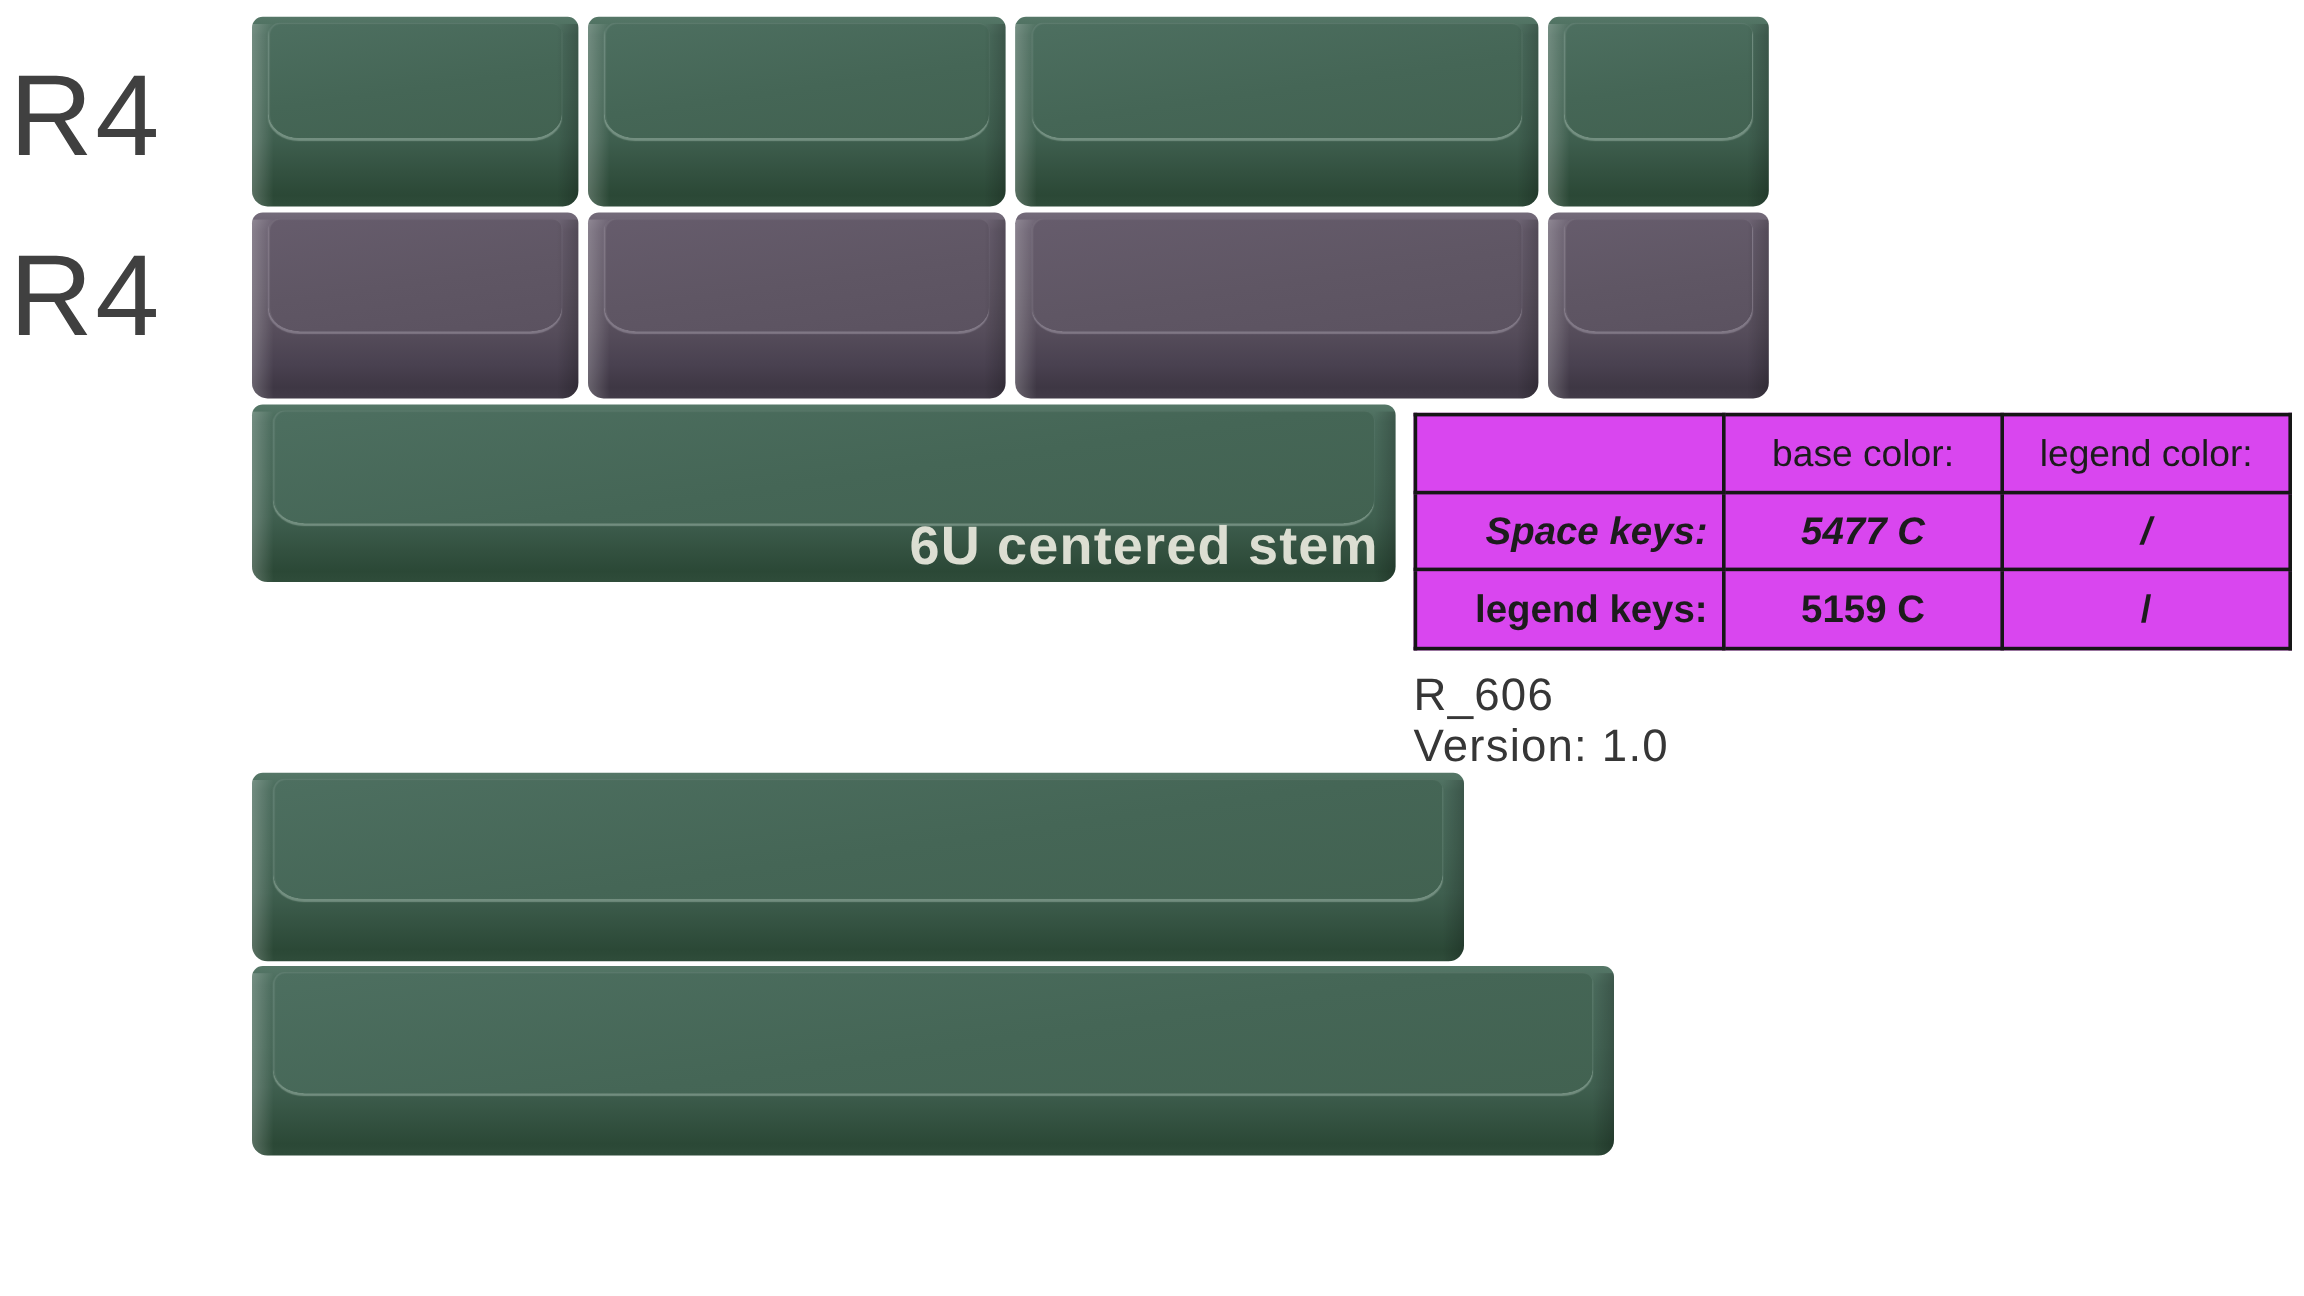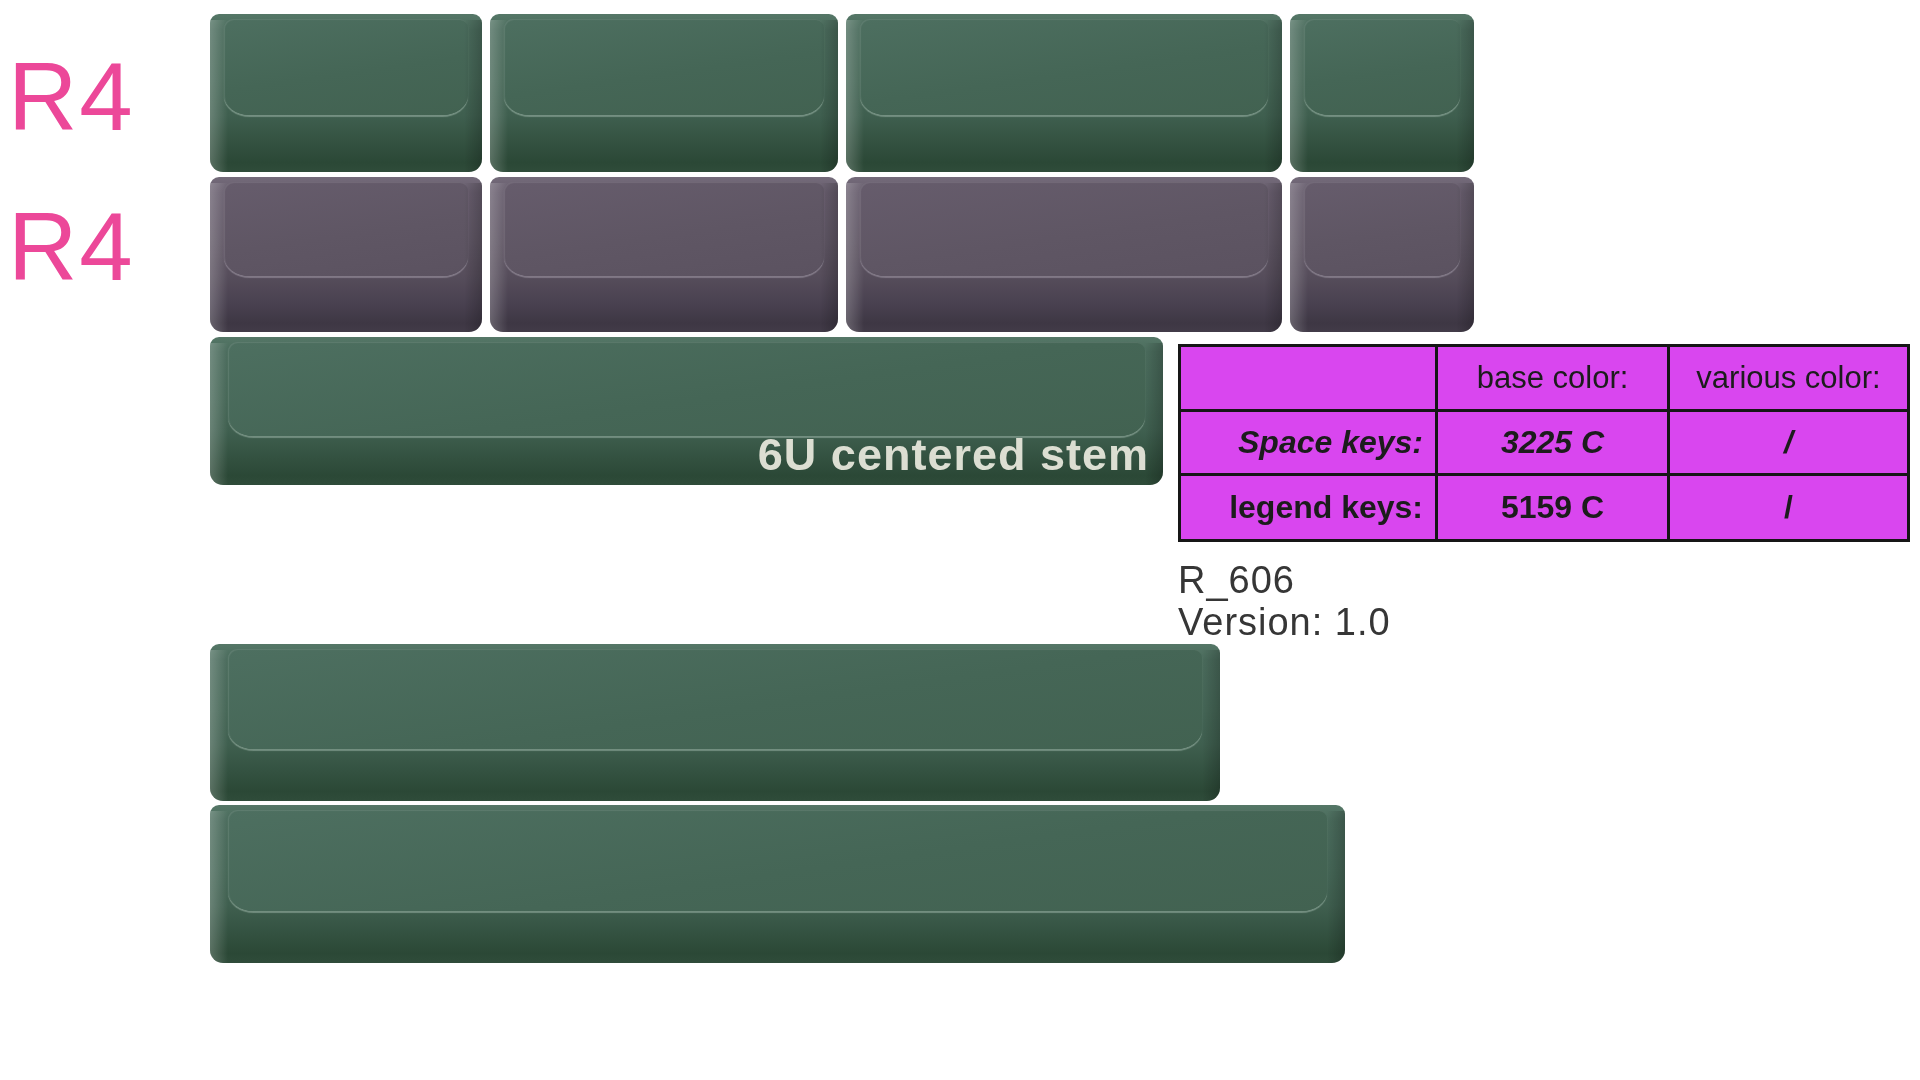--- a/index.html
+++ b/index.html
@@ -2,21 +2,21 @@
 <html><head>
 <meta charset="utf-8">
 <style>
   html,body{margin:0;padding:0;background:#ffffff;}
   #stage{
     position:relative;width:1920px;height:1080px;overflow:hidden;background:#ffffff;
     font-family:"Liberation Sans", sans-serif;
   }
   
   .row-label{
-    position:absolute;left:8px;color:#ec4899;font-size:96px;line-height:90px;
+    position:absolute;left:8px;color:#404040;font-size:96px;line-height:90px;
     font-weight:400;letter-spacing:2px;
   }
   
   .key{position:absolute;}
   .cap{position:absolute;inset:0;border-radius:9px 9px 13px 13px;overflow:hidden;}
   .cap::before{ 
     content:"";position:absolute;left:0;top:4%;bottom:0;width:18px;
     background:linear-gradient(90deg,rgba(255,255,255,0.22),rgba(255,255,255,0));
   }
   .cap::after{ 
@@ -126,25 +126,25 @@
   <table class="spec-table">
     <colgroup>
         <col style="width:257px;">
         <col style="width:232px;">
         <col style="width:240px;">
       </colgroup>
     <tbody>
         <tr style="height:65px;">
       <td class="hdr"></td>
       <td class="hdr">base color:</td>
-      <td class="hdr">various color:</td>
+      <td class="hdr">legend color:</td>
     </tr>
     <tr style="height:64px;font-style:italic;">
       <td class="lbl">Space keys:</td>
-      <td class="val">3225 C</td>
+      <td class="val">5477 C</td>
       <td class="val">/</td>
     </tr>
     <tr style="height:66px;">
       <td class="lbl">legend keys:</td>
       <td class="val">5159 C</td>
       <td class="val">/</td>
     </tr>
   </tbody>
     </table>
 

